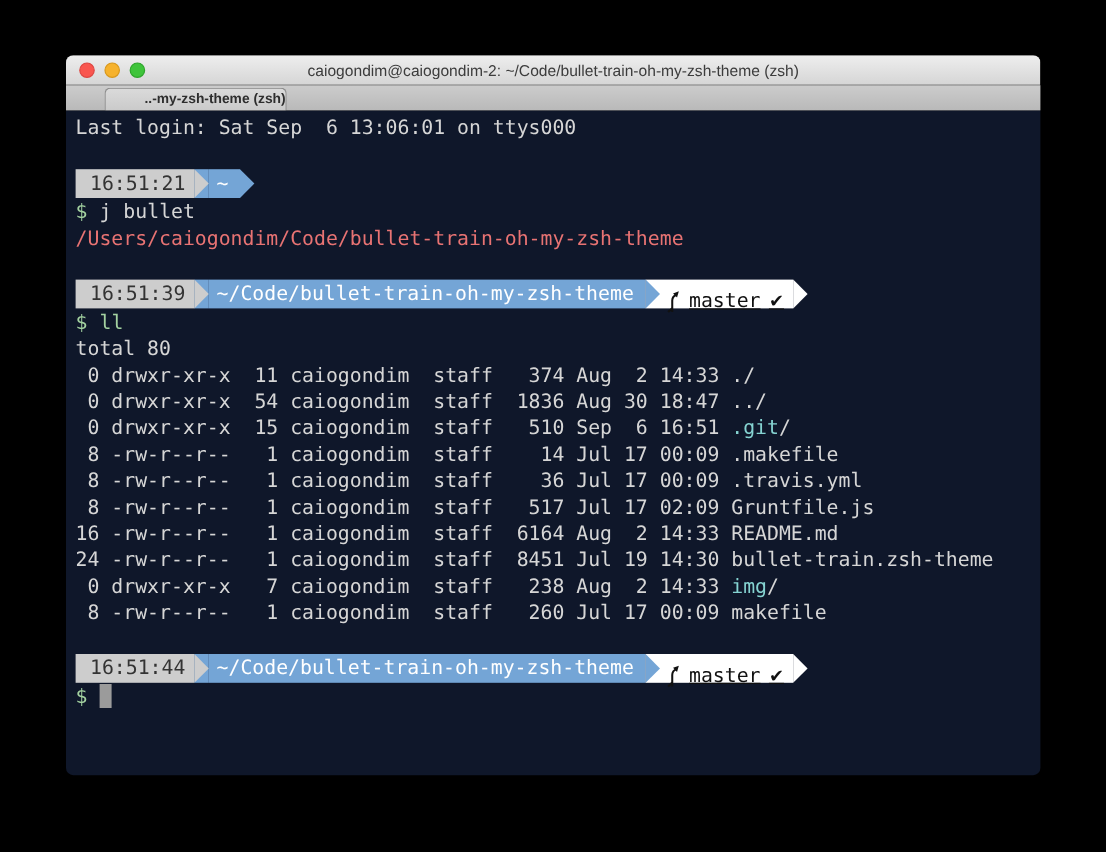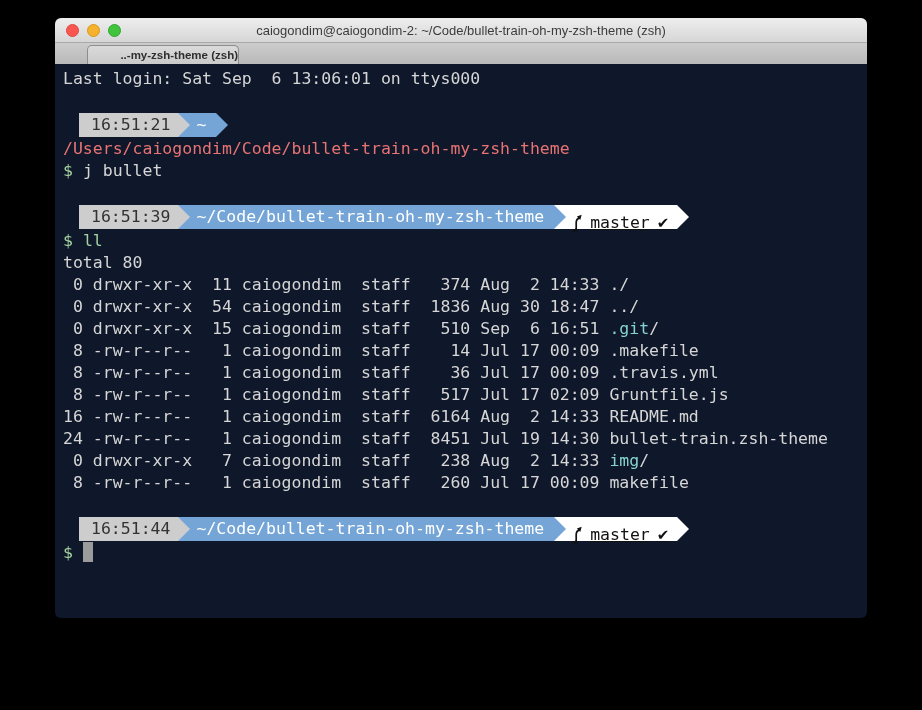--- a/index.html
+++ b/index.html
@@ -1,19 +1,19 @@
 <!DOCTYPE html>
 <html><head>
 <meta charset="utf-8">
 <style>
   html,body{margin:0;padding:0;background:#000;width:922px;height:710px;overflow:hidden;}
   *{box-sizing:border-box;}
 
   .window{
-    position:absolute;left:55px;top:18px;width:812px;height:600px;
+    position:absolute;left:55px;top:46px;width:812px;height:600px;
     border-radius:6px;box-shadow:0 18px 40px rgba(0,0,0,.75);
     font-family:"Liberation Sans",sans-serif;
   }
 
   
   .titlebar{
     height:25px;border-radius:6px 6px 0 0;
     background:linear-gradient(#eeeeee,#d6d6d6);
     border-bottom:1px solid #a9a9a9;
     display:flex;align-items:center;position:relative;
@@ -50,21 +50,21 @@
     font-size:16.5px;color:#d6d6d6;
   }
   .line{white-space:pre;line-height:22px;height:22px;}
   .blank{height:22px;}
   .red-text{color:#e87373;}
   .dollar{color:#a3d1a0;}
   .cmd{margin-left:10px;}
   .cmd-green{color:#a3d1a0;}
 
   
-  .prompt-row{display:flex;align-items:stretch;height:24px;line-height:24px;margin:1px 16px;}
+  .prompt-row{display:flex;align-items:stretch;height:24px;line-height:24px;margin:1px 0;}
   .seg{display:inline-flex;align-items:center;height:24px;}
   .seg-time{background:#cdcdcd;color:#333;padding:0 8px 0 12px;}
   .seg-path{background:#74a5d6;color:#fff;padding:0 10px 0 6px;}
   .seg-git{background:#fff;color:#111;padding:12px 8px 0 4px;gap:7px;text-decoration:underline;}
   .sep{width:0;height:0;border-top:12px solid transparent;border-bottom:12px solid transparent;border-left:12px solid transparent;}
   .sep-time-path{border-left-color:#cdcdcd;background:#74a5d6;background-clip:border-box;}
   .sep-path-end{border-left-color:#74a5d6;}
   .sep-path-git{border-left-color:#74a5d6;background:#ffffff;}
   .sep-git-end{border-left-color:#ffffff;}
   .check{font-family:"DejaVu Sans",sans-serif;font-size:15px;font-weight:bold;}
@@ -97,22 +97,22 @@
     <div class="line">Last login: Sat Sep  6 13:06:01 on ttys000</div>
     <div class="line blank"></div>
 
     <div class="prompt-row">
       <span class="seg seg-time">16:51:21</span>
       <span class="sep sep-time-path"></span>
       <span class="seg seg-path">~</span>
       <span class="sep sep-path-end"></span>
     </div>
 
+    <div class="line"><span class="dollar">$</span><span class="cmd">j bullet</span></div>
     <div class="line red-text">/Users/caiogondim/Code/bullet-train-oh-my-zsh-theme</div>
-    <div class="line"><span class="dollar">$</span><span class="cmd">j bullet</span></div>
     <div class="line blank"></div>
 
     <div class="prompt-row">
       <span class="seg seg-time">16:51:39</span>
       <span class="sep sep-time-path"></span>
       <span class="seg seg-path">~/Code/bullet-train-oh-my-zsh-theme</span>
       <span class="sep sep-path-git"></span>
       <span class="seg seg-git">
         <span class="branch-icon">
           <svg width="13" height="19" viewBox="0 0 13 19">

